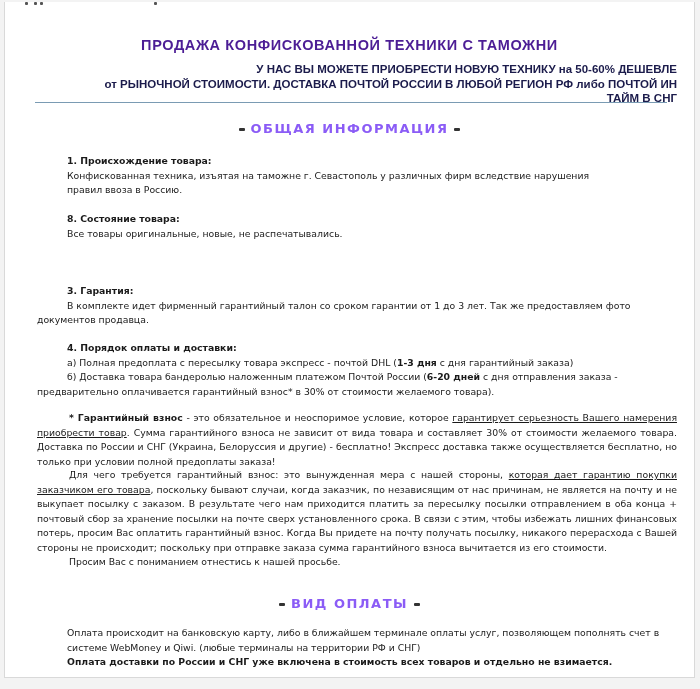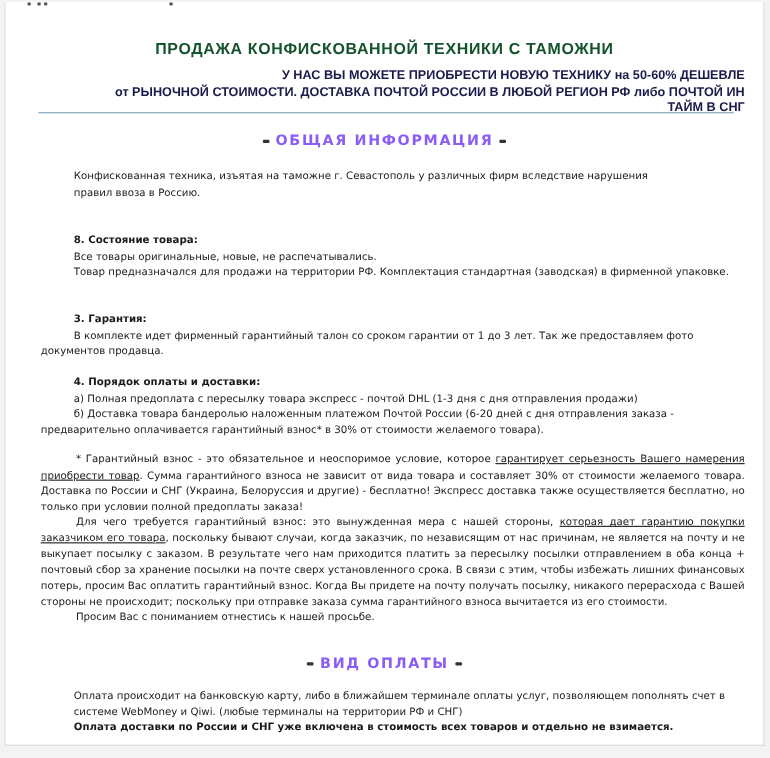--- a/index.html
+++ b/index.html
@@ -19,21 +19,21 @@
   }
   .top-marks {
     position: absolute; top: 0; left: 0; width: 200px; height: 6px;
   }
   .mark { position: absolute; top: 0; width: 3px; height: 3px; background: #555; border-radius: 1px; }
   .title {
     position: absolute; top: 35px; left: 0; width: 100%;
     text-align: center;
     font-family: "Liberation Sans", sans-serif;
     font-weight: bold; font-size: 14.5px; letter-spacing: 0.6px;
-    color: #14532d;
+    color: #4c1d95;
   }
   .subtitle {
     position: absolute; top: 60px; left: 22px; width: 650px;
     text-align: right;
     font-family: "Liberation Sans", sans-serif;
     font-weight: bold; font-size: 11.5px; line-height: 14.5px;
     color: #1b1b4b;
   }
   .hr {
     position: absolute; top: 100px; left: 30px; width: 632px; height: 1px;
@@ -57,21 +57,21 @@
   .block .h { font-weight: bold; }
   .block p { margin: 0; }
   .para {
     position: absolute; left: 32px; width: 640px;
     font-family: "DejaVu Sans", sans-serif;
     font-size: 9.3px; line-height: 14.5px; color: #1a1a1a;
     text-align: justify;
   }
   .para p { margin: 0; text-indent: 32px; }
   u { text-decoration: underline; }
-  b { font-weight: normal; }
+  b { font-weight: bold; }
   .pay {
     position: absolute; left: 62px; width: 610px;
     font-family: "DejaVu Sans", sans-serif;
     font-size: 9.3px; line-height: 14.5px; color: #1a1a1a;
   }
   .pay p { margin: 0; }
 </style>
 </head>
 <body>
 
@@ -91,39 +91,39 @@
     <div>ТАЙМ В СНГ</div>
   </div>
 
   <div class="hr"></div>
 
   <div class="section-head" style="top:119px">
     <span class="dash"></span><span>ОБЩАЯ ИНФОРМАЦИЯ</span><span class="dash"></span>
   </div>
 
   <div class="block" style="top:152px">
+    <p class="h">1. Происхождение товара:</p>
     <p>Конфискованная техника, изъятая на таможне г. Севастополь у различных фирм вследствие  нарушения</p>
     <p>правил ввоза в Россию.</p>
   </div>
 
   <div class="block" style="top:210px">
     <p class="h">8. Состояние  товара:</p>
     <p>Все товары оригинальные, новые,  не распечатывались.</p>
-    <p>Товар предназначался для продажи на территории  РФ. Комплектация стандартная (заводская) в фирменной упаковке.</p>
   </div>
 
   <div class="block" style="top:282px">
     <p class="h">3. Гарантия:</p>
     <p>В комплекте идет фирменный  гарантийный талон со сроком гарантии от 1 до 3 лет. Так же предоставляем фото</p>
     <p style="margin-left:-30px">документов продавца.</p>
   </div>
 
   <div class="block" style="top:339px">
     <p class="h">4. Порядок оплаты и доставки:</p>
-    <p><span>а) Полная предоплата с пересылку товара экспресс - почтой DHL (</span><b>1-3 дня</b><span> с дня отправления продажи)</span></p>
+    <p><span>а) Полная предоплата с пересылку товара экспресс - почтой DHL (</span><b>1-3 дня</b><span> с дня гарантийный заказа)</span></p>
     <p><span>б) Доставка товара бандеролью  наложенным платежом Почтой России (</span><b>6-20 дней</b><span> с дня отправления заказа -</span></p>
     <p style="margin-left:-30px">предварительно оплачивается гарантийный взнос* в 30% от стоимости желаемого товара).</p>
   </div>
 
   <div class="para" style="top:409px">
     <p><b>* Гарантийный взнос</b><span> - это обязательное и неоспоримое условие, которое </span><u>гарантирует серьезность Вашего намерения приобрести товар</u><span>. Сумма гарантийного взноса не зависит от вида товара и составляет 30% от стоимости желаемого товара. Доставка по России и СНГ (Украина, Белоруссия и другие) - бесплатно! Экспресс доставка также осуществляется бесплатно, но только при условии полной предоплаты заказа!</span></p>
   </div>
 
   <div class="para" style="top:466px">
     <p><span>Для чего требуется гарантийный взнос: это вынужденная мера с нашей стороны, </span><u>которая дает гарантию покупки заказчиком его товара</u><span>, поскольку бывают случаи, когда заказчик, по независящим от нас причинам, не является на почту и не выкупает посылку с заказом. В результате чего нам приходится платить за пересылку посылки отправлением в оба конца + почтовый сбор за хранение посылки на почте сверх установленного срока. В связи с этим, чтобы избежать лишних финансовых потерь, просим Вас оплатить гарантийный взнос. Когда Вы придете на почту получать посылку, никакого перерасхода с Вашей стороны не происходит; поскольку при отправке заказа сумма гарантийного взноса вычитается из его стоимости.</span></p>

